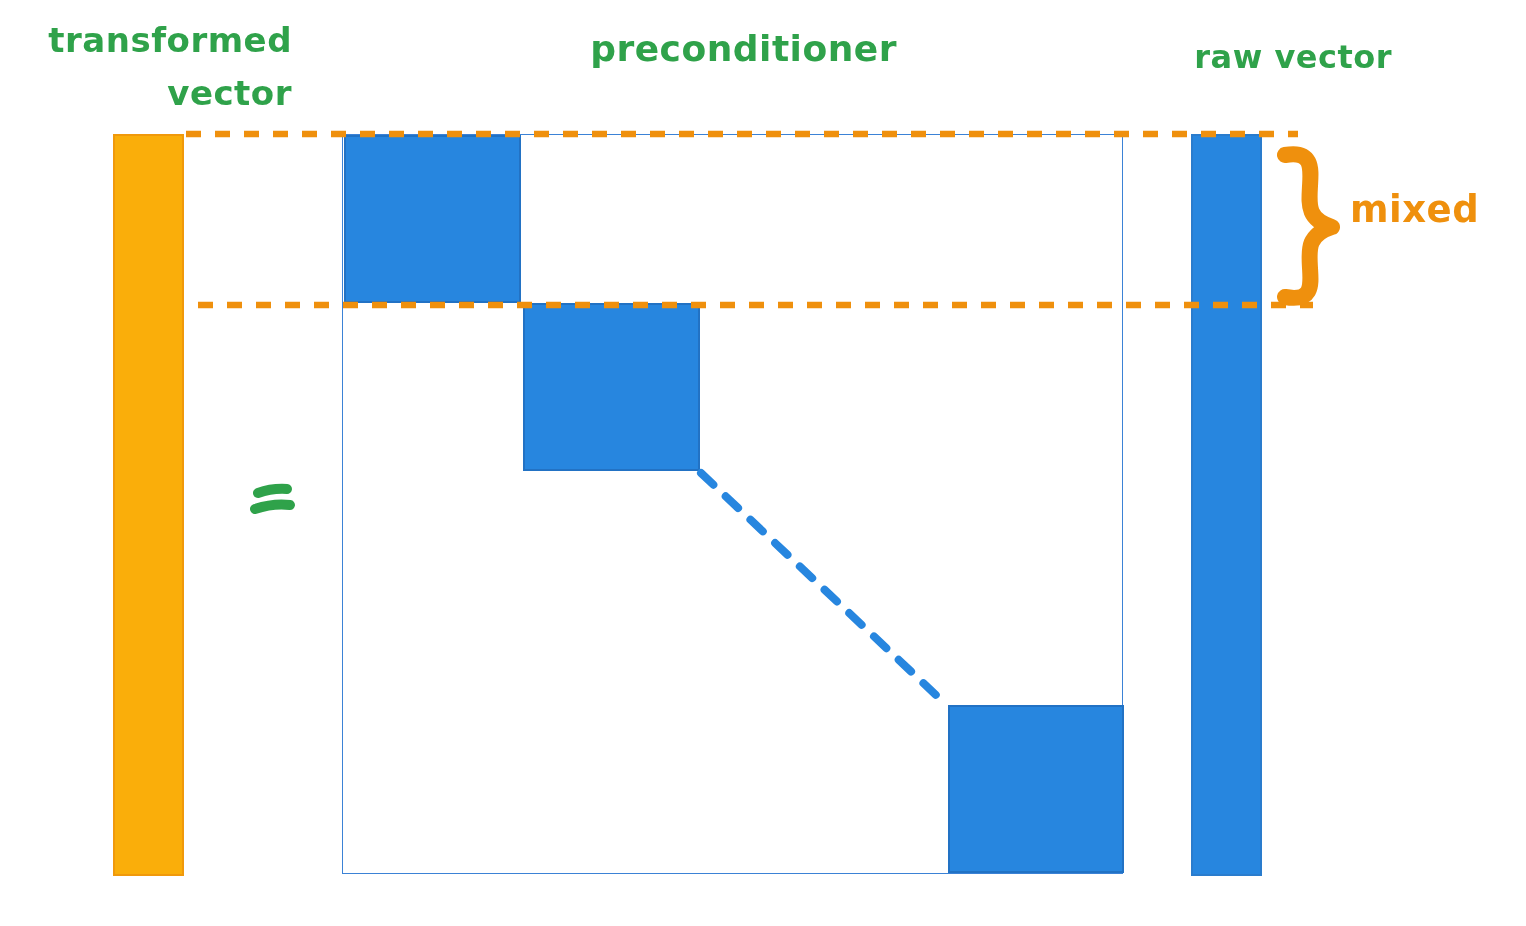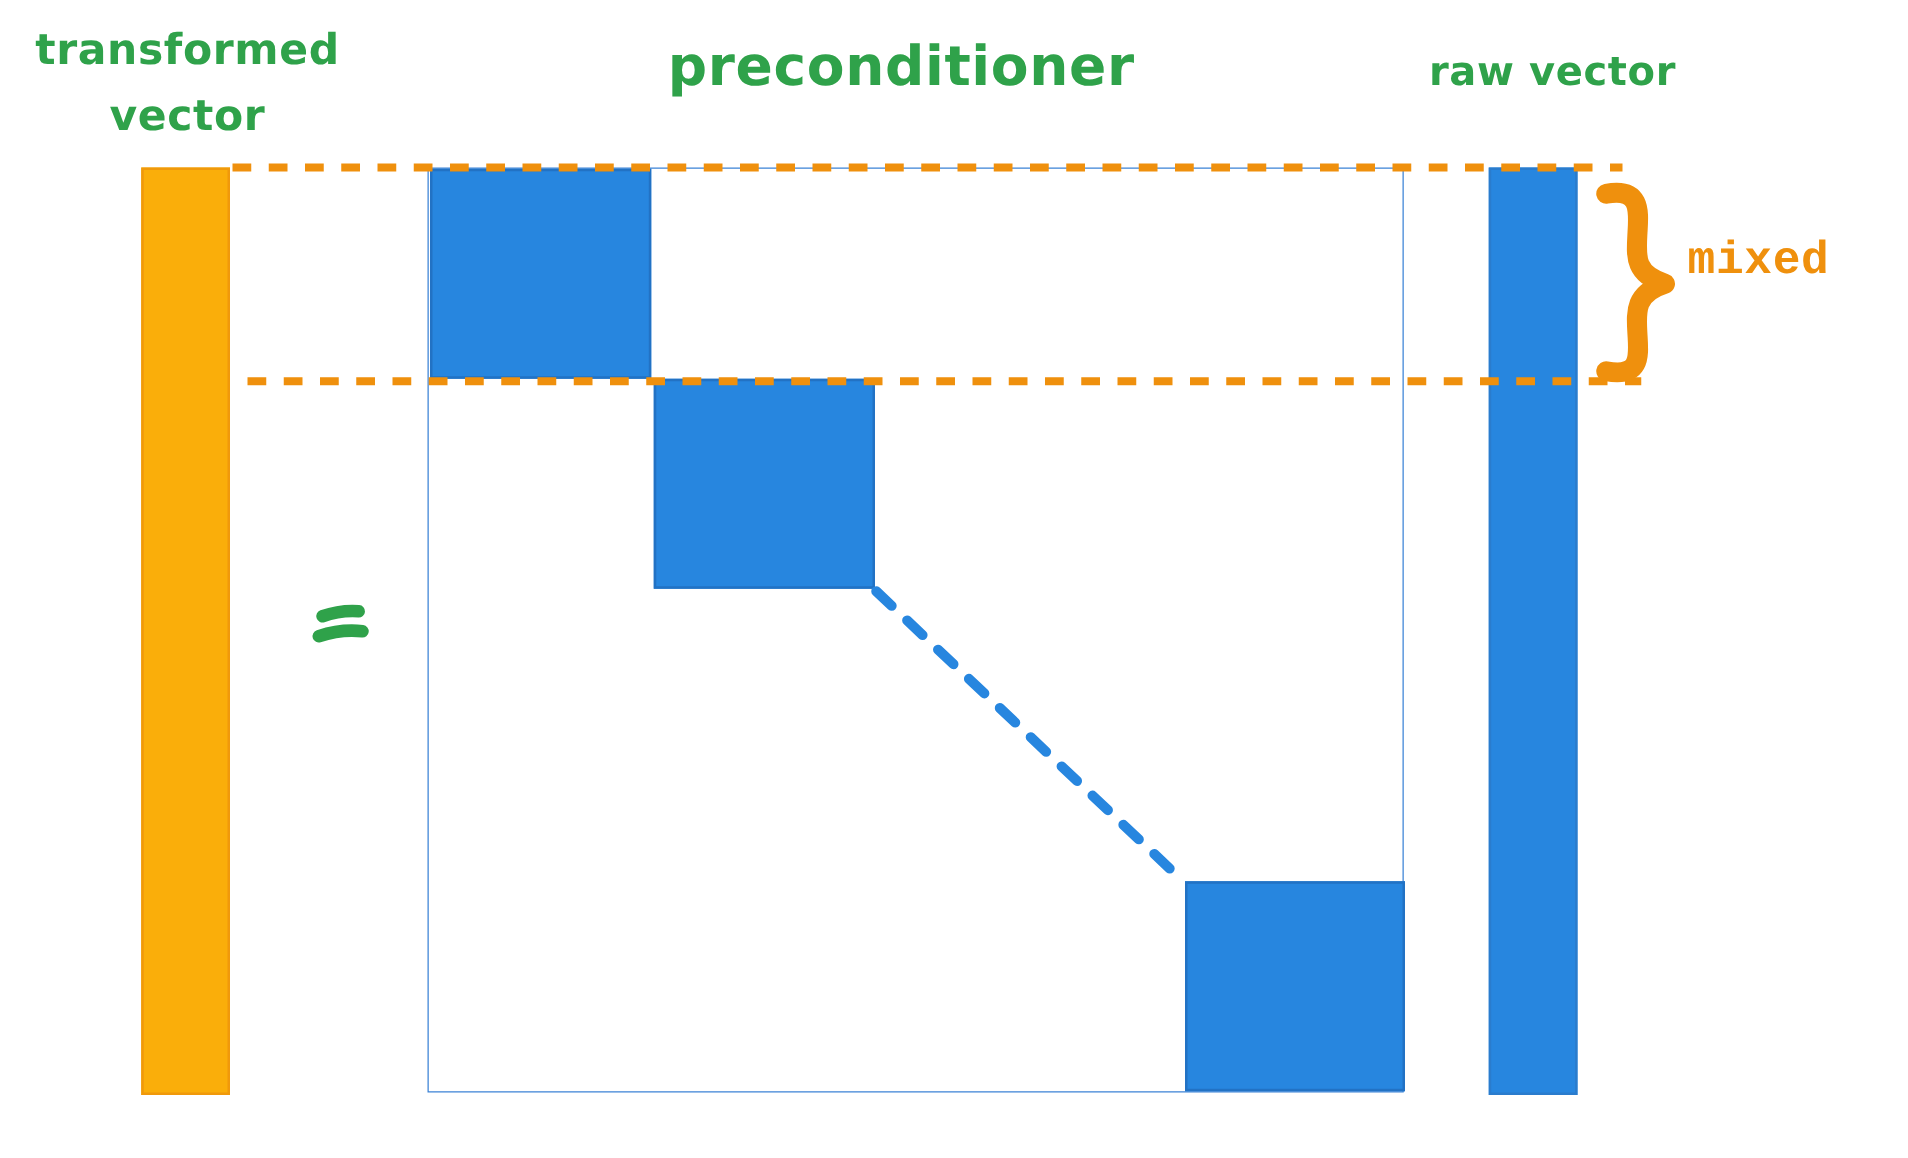--- a/index.html
+++ b/index.html
@@ -14,34 +14,34 @@
   .stage {
     position: relative;
     width: 1526px;
     height: 926px;
     background: #ffffff;
   }
   .lbl {
     position: absolute;
     font-weight: 700;
     letter-spacing: 0.5px;
-    text-align: center;
+    text-align: right;
     user-select: none;
   }
   .lbl.green { color: #2fa24a; }
-  .lbl.orange { color: #ef900d; font-family: Liberation Mono, monospace; }
+  .lbl.orange { color: #ef900d; }
 
   #label-transformed {
     left: 8px; top: 14px; width: 284px;
     font-size: 34px; line-height: 1.55;
     color: #2fa24a;
   }
   #label-preconditioner {
-    left: 521px; top: 28px; width: 400px;
-    font-size: 44px;
+    left: 497px; top: 28px; width: 400px;
+    font-size: 36px;
   }
   #label-raw {
     left: 1092px; top: 38px; width: 300px;
     font-size: 32px;
   }
   #label-mixed {
     left: 1350px; top: 188px; width: 160px;
     font-size: 37px;
     text-align: left;
   }

